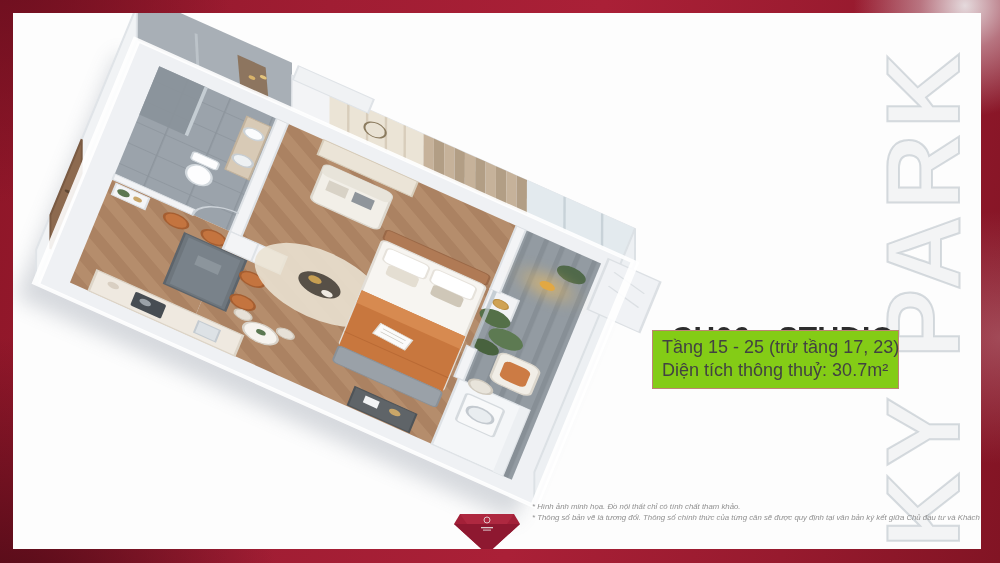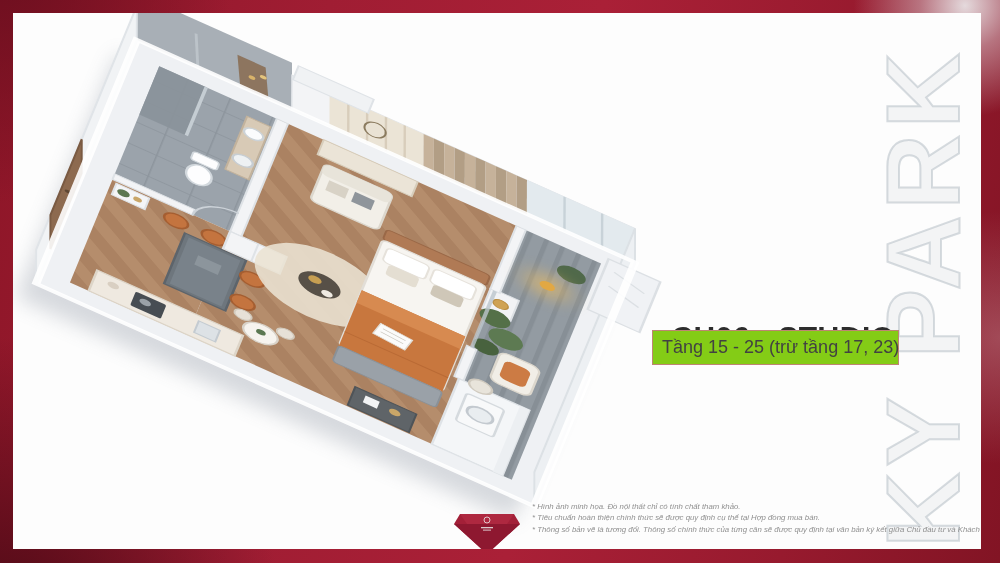--- a/index.html
+++ b/index.html
@@ -229,25 +229,25 @@
         <line x1="100" y1="10" x2="107" y2="13" stroke="#dce0e4" stroke-width="0.5"></line>
 
         <rect x="-3" y="-3" width="106" height="106" fill="none" stroke="#ffffff" stroke-width="1.6" opacity="0.9"></rect>
       </g>
     </svg>
 
     <div class="unit-title">CH06 - STUDIO</div>
 
     <div class="info-box">
       <div>Tầng 15 - 25 (trừ tầng 17, 23)</div>
+      <div>Diện tích thông thuỷ: 30.7m²</div>
     </div>
 
     <div class="disclaimers">
       <div>* Hình ảnh minh họa. Đồ nội thất chỉ có tính chất tham khảo.</div>
-      <div>* Tiêu chuẩn hoàn thiện chính thức sẽ được quy định cụ thể tại Hợp đồng mua bán.</div>
       <div>* Thông số bản vẽ là tương đối. Thông số chính thức của từng căn sẽ được quy định tại văn bản ký kết giữa Chủ đầu tư và Khách hàng.</div>
     </div>
 
     <div class="logo">
       <svg width="74" height="46" viewBox="0 0 74 46">
         <polygon points="10,4 64,4 70,14 37,44 4,14" fill="#a32038"></polygon>
         <polygon points="10,4 64,4 57,14 17,14" fill="#ae2840"></polygon>
         <polygon points="4,14 70,14 37,44" fill="#8e1830"></polygon>
         <circle cx="37" cy="10" r="3" fill="none" stroke="#e8d8da" stroke-width="0.9"></circle>
         <rect x="31" y="17" width="12" height="1.3" fill="#dcc9cc"></rect>

